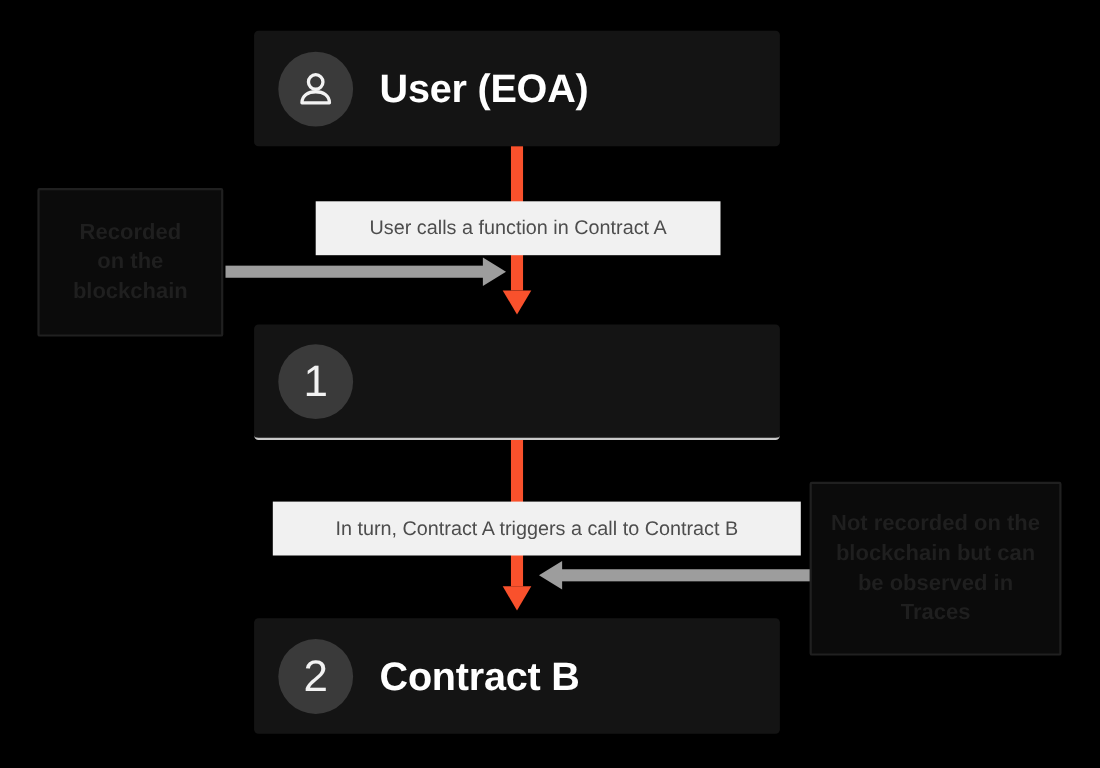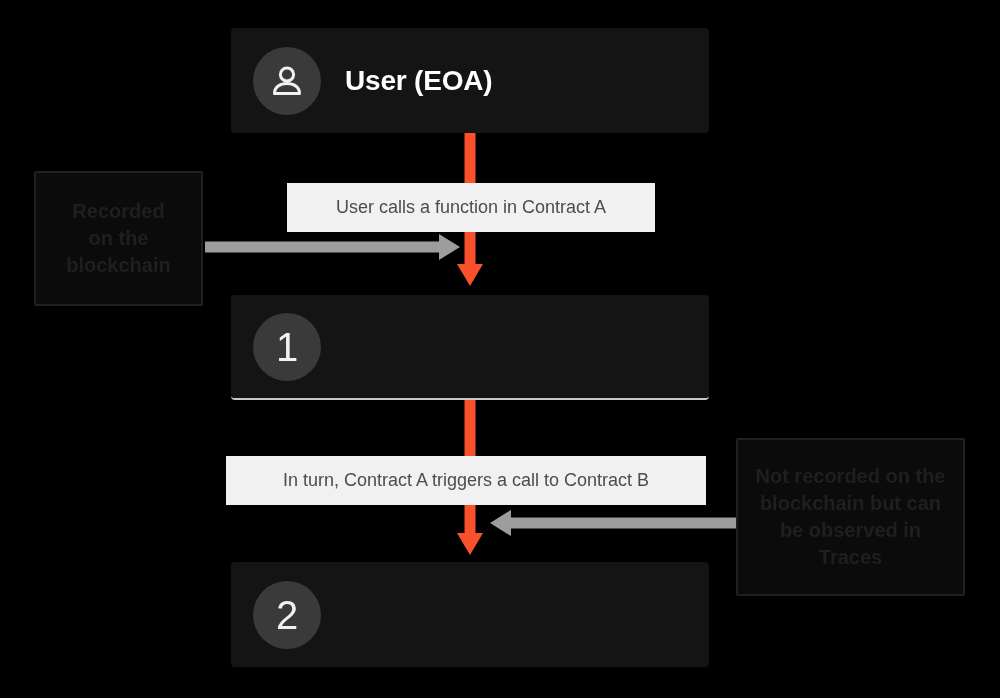--- a/index.html
+++ b/index.html
@@ -44,21 +44,21 @@
     justify-content: center;
     color: #f2f2f2;
     font-size: 40px;
     font-weight: 300;
     line-height: 1;
   }
   .node-badge svg { display: block; }
   .node-label {
     margin-left: 24px;
     color: #ffffff;
-    font-size: 28px;
+    font-size: 36px;
     font-weight: 700;
     letter-spacing: -0.2px;
     white-space: nowrap;
   }
 
   
   .edge-label {
     position: absolute;
     background: #f1f1f1;
     color: #4d4d4d;
@@ -176,25 +176,26 @@
     </div>
     <div class="node-label">User (EOA)</div>
   </div>
 
   <div class="node has-rule" style="left:231px; top:295px; width:478px; height:105px;">
     <div class="node-badge">1</div>
   </div>
 
   <div class="node" style="left:231px; top:562px; width:478px; height:105px;">
     <div class="node-badge">2</div>
+    <div class="node-label">Contract B</div>
   </div>
 
   <div class="edge-label" style="left:287px; top:183px; width:368px; height:49px;">User calls a function in Contract A</div>
 
-  <div class="edge-label" style="left:226px; top:456px; width:480px; height:49px;">In turn, Contract A triggers a call to Contract B</div>
+  <div class="edge-label" style="left:248px; top:456px; width:480px; height:49px;">In turn, Contract A triggers a call to Contract B</div>
 
   <div class="callout" style="left:34px; top:171px; width:169px; height:135px;">
     <div class="callout-text">
       <div>Recorded</div>
       <div>on the</div>
       <div>blockchain</div>
     </div>
   </div>
 
   <div class="callout" style="left:736px; top:438px; width:229px; height:158px;">

